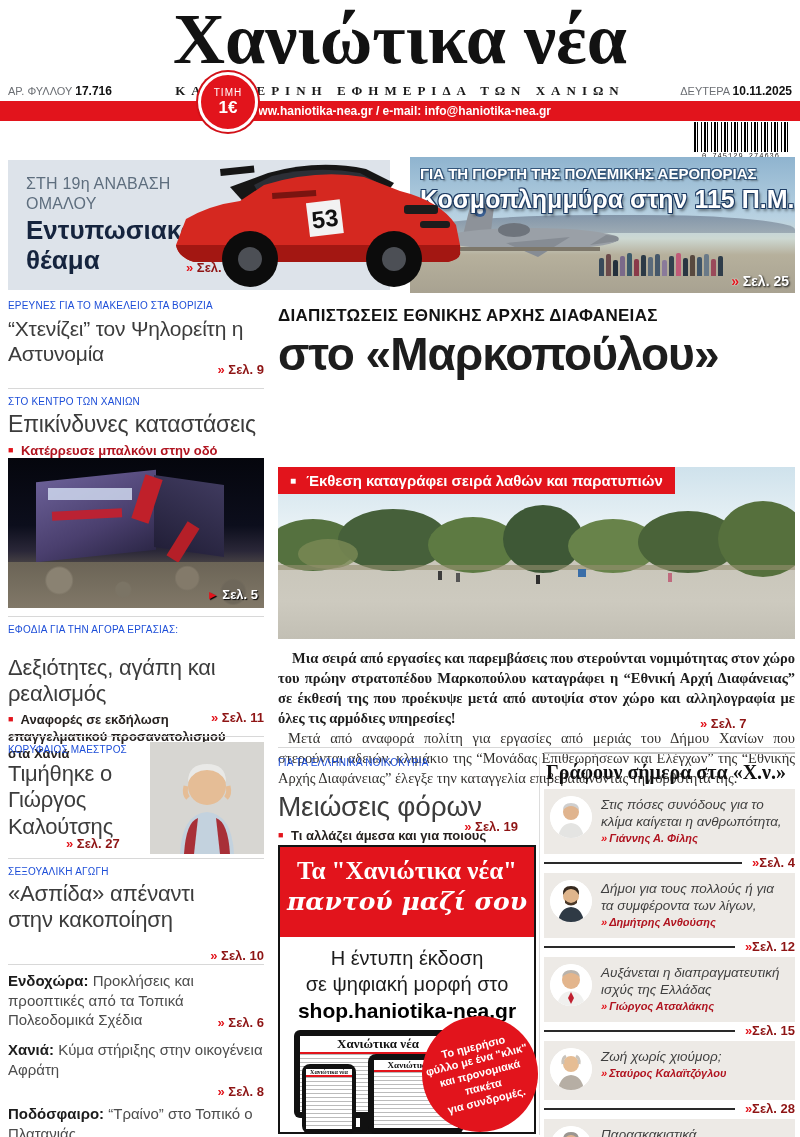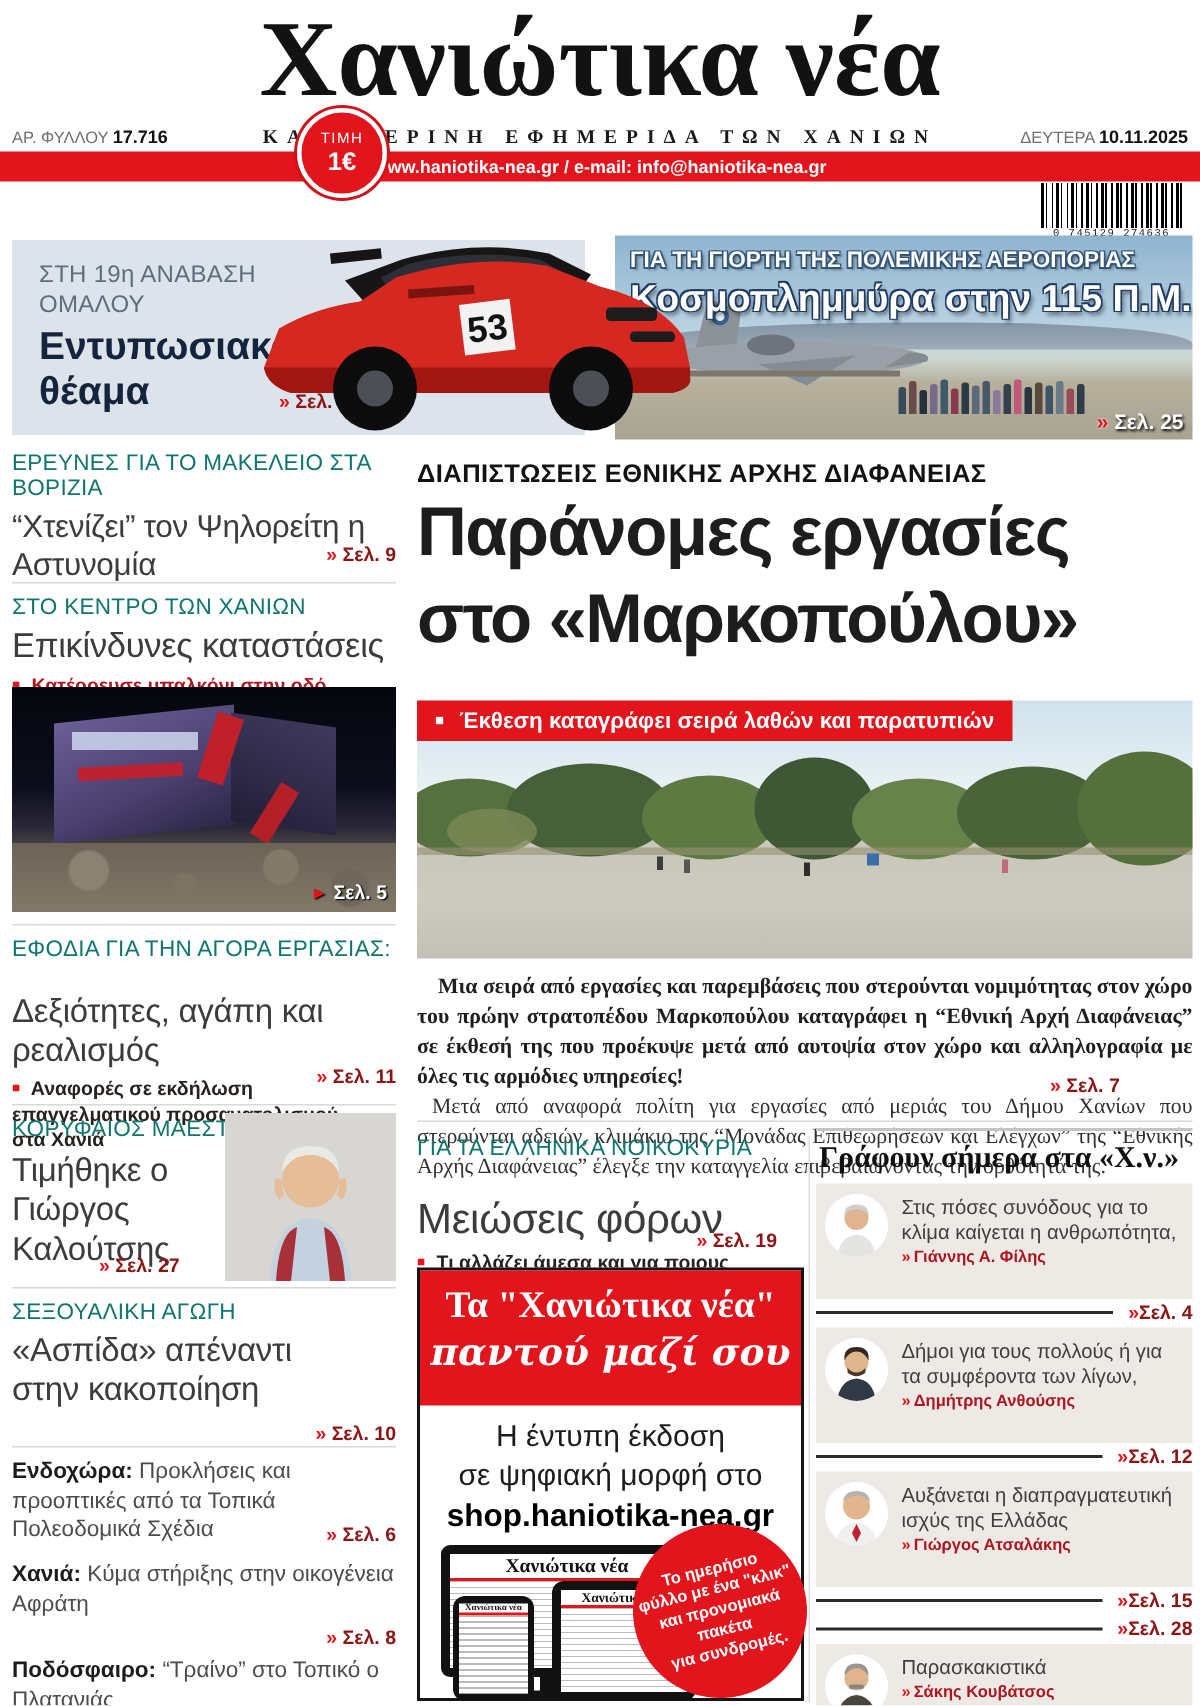--- a/index.html
+++ b/index.html
@@ -47,21 +47,21 @@
   .air-title { position:absolute; top:28px; left:10px; font-size:25px; font-weight:bold; color:#fff;
     text-shadow:1px 1px 0 #1d3b63,-1px -1px 0 #1d3b63,1px -1px 0 #1d3b63,-1px 1px 0 #1d3b63,2px 3px 3px rgba(0,0,0,.45); }
   .air-page { position:absolute; right:6px; bottom:4px; font-weight:bold; font-size:14px; color:#fff;
     text-shadow:1px 1px 2px #000; }
   .air-page .arr { color:#e2141c; text-shadow:0 0 2px #fff; }
   .jet { position:absolute; top:28px; left:0; }
   .crowd { position:absolute; bottom:14px; right:6px; width:190px; height:26px; }
   .crowd span { display:inline-block; width:5px; margin-right:2px; border-radius:2px 2px 0 0; vertical-align:bottom; }
 
   
-  .kicker { font-size:15px; color:#0f766e; letter-spacing:.2px; }
+  .kicker { font-size:10px; color:#1d4ed8; letter-spacing:.2px; }
   .hl { font-size:21px; color:#3c3c3c; line-height:1.2; letter-spacing:-.2px; }
   .pageref { font-size:13px; font-weight:bold; color:#8e1414; white-space:nowrap; }
   .pageref .arr { color:#e2141c; }
   .bullet-line { font-size:13px; font-weight:bold; color:#26211f; line-height:1.3; }
   .bullet-line .sq, .red-line .sq { color:#e2141c; font-size:9px; vertical-align:2px; margin-right:4px; }
   .red-line { font-size:13px; font-weight:bold; color:#b01420; line-height:1.3; }
   .divider { position:absolute; left:8px; width:256px; height:1px; background:#d8d8d8; }
 
   
   .lsec { position:absolute; left:8px; width:256px; }
@@ -131,21 +131,21 @@
   .phone { position:absolute; top:36px; left:22px; width:54px; height:70px; background:#111; border-radius:8px; padding:5px 4px; }
   .badge { position:absolute; top:-12px; right:-4px; width:116px; height:116px; border-radius:50%;
     background:#e2141c; color:#fff; transform:rotate(-14deg); z-index:6;
     display:flex; flex-direction:column; align-items:center; justify-content:center; text-align:center;
     font-weight:bold; font-size:11px; line-height:1.25; }
 
   
   .cols { position:absolute; top:752px; left:544px; width:251px; }
   .cols-title { border-top:2px solid #c4c4c4; padding:7px 0 5px 2px;
     font-family:"Liberation Serif","DejaVu Serif",serif; font-weight:bold; font-size:20px; color:#101010; }
-  .col-item { background:#edeae6; display:flex; padding:7px 6px 22px 6px; }
+  .col-item { background:#edeae6; display:flex; padding:7px 6px 10px 6px;font-style:italic; }
   .avatar { flex:0 0 42px; width:42px; height:42px; border-radius:50%; background:#fff; overflow:hidden; margin-right:9px; }
   .col-text { font-size:13.5px; color:#3f3f3f; line-height:1.26; }
   .col-author { font-size:11px; font-weight:bold; color:#b01420; margin-top:2px; }
   .col-author .arr { color:#e2141c; margin-right:2px; }
   .col-strip { display:flex; align-items:center; height:17px; margin-bottom:2px; }
   .col-strip .line { flex:1; height:2px; background:#2a2a2a; margin-right:10px; }
 </style>
 </head>
 <body>
 
@@ -321,21 +321,20 @@
     </div>
   </div>
   <div class="brief" style="top:1104px;height:33px;">
     <b>Ποδόσφαιρο:</b>
     <span>“Τραίνο” στο Τοπικό ο Πλατανιάς</span>
     
   </div>
 
   <div class="ms-kicker">ΔΙΑΠΙΣΤΩΣΕΙΣ ΕΘΝΙΚΗΣ ΑΡΧΗΣ ΔΙΑΦΑΝΕΙΑΣ</div>
   <div class="ms-title">
-    <div>Παράνομες εργασίες</div>
     <div>στο «Μαρκοπούλου»</div>
   </div>
 
   <div class="ms-photo">
     <div class="trees">
       <i style="left:-10px;top:10px;width:90px;height:52px;background:#55713f;"></i>
       <i style="left:60px;top:0;width:110px;height:62px;background:#46603a;"></i>
       <i style="left:150px;top:8px;width:90px;height:56px;background:#5d7a42;"></i>
       <i style="left:225px;top:-4px;width:80px;height:68px;background:#3e5836;"></i>
       <i style="left:290px;top:10px;width:90px;height:54px;background:#68834a;"></i>
@@ -488,20 +487,36 @@
         </div>
       </div>
     </div>
     <div class="col-strip">
       <div class="line"></div>
       <div class="pageref">
         <span class="arr">»</span><span>Σελ. 15</span>
       </div>
     </div>
 
+    <div class="col-item">
+      <div class="avatar">
+        <svg width="42" height="42" viewBox="0 0 42 42">
+            <circle cx="21" cy="21" r="21" fill="#fff"></circle>
+            <path d="M8,42 Q10,28 21,27 Q32,28 34,42 Z" fill="#b6aea4"></path>
+            <circle cx="21" cy="16" r="8" fill="#e6bd94"></circle>
+            <path d="M13,16 Q12,10 16,8 M29,16 Q30,10 26,8" stroke="#c9c3bb" stroke-width="3" fill="none"></path>
+          </svg>
+      </div>
+      <div>
+        <div class="col-text">Ζωή χωρίς χιούμορ;</div>
+        <div class="col-author">
+          <span class="arr">»</span><span>Σταύρος Καλαϊτζόγλου</span>
+        </div>
+      </div>
+    </div>
     <div class="col-strip">
       <div class="line"></div>
       <div class="pageref">
         <span class="arr">»</span><span>Σελ. 28</span>
       </div>
     </div>
 
     <div class="col-item">
       <div class="avatar">
         <svg width="42" height="42" viewBox="0 0 42 42">

